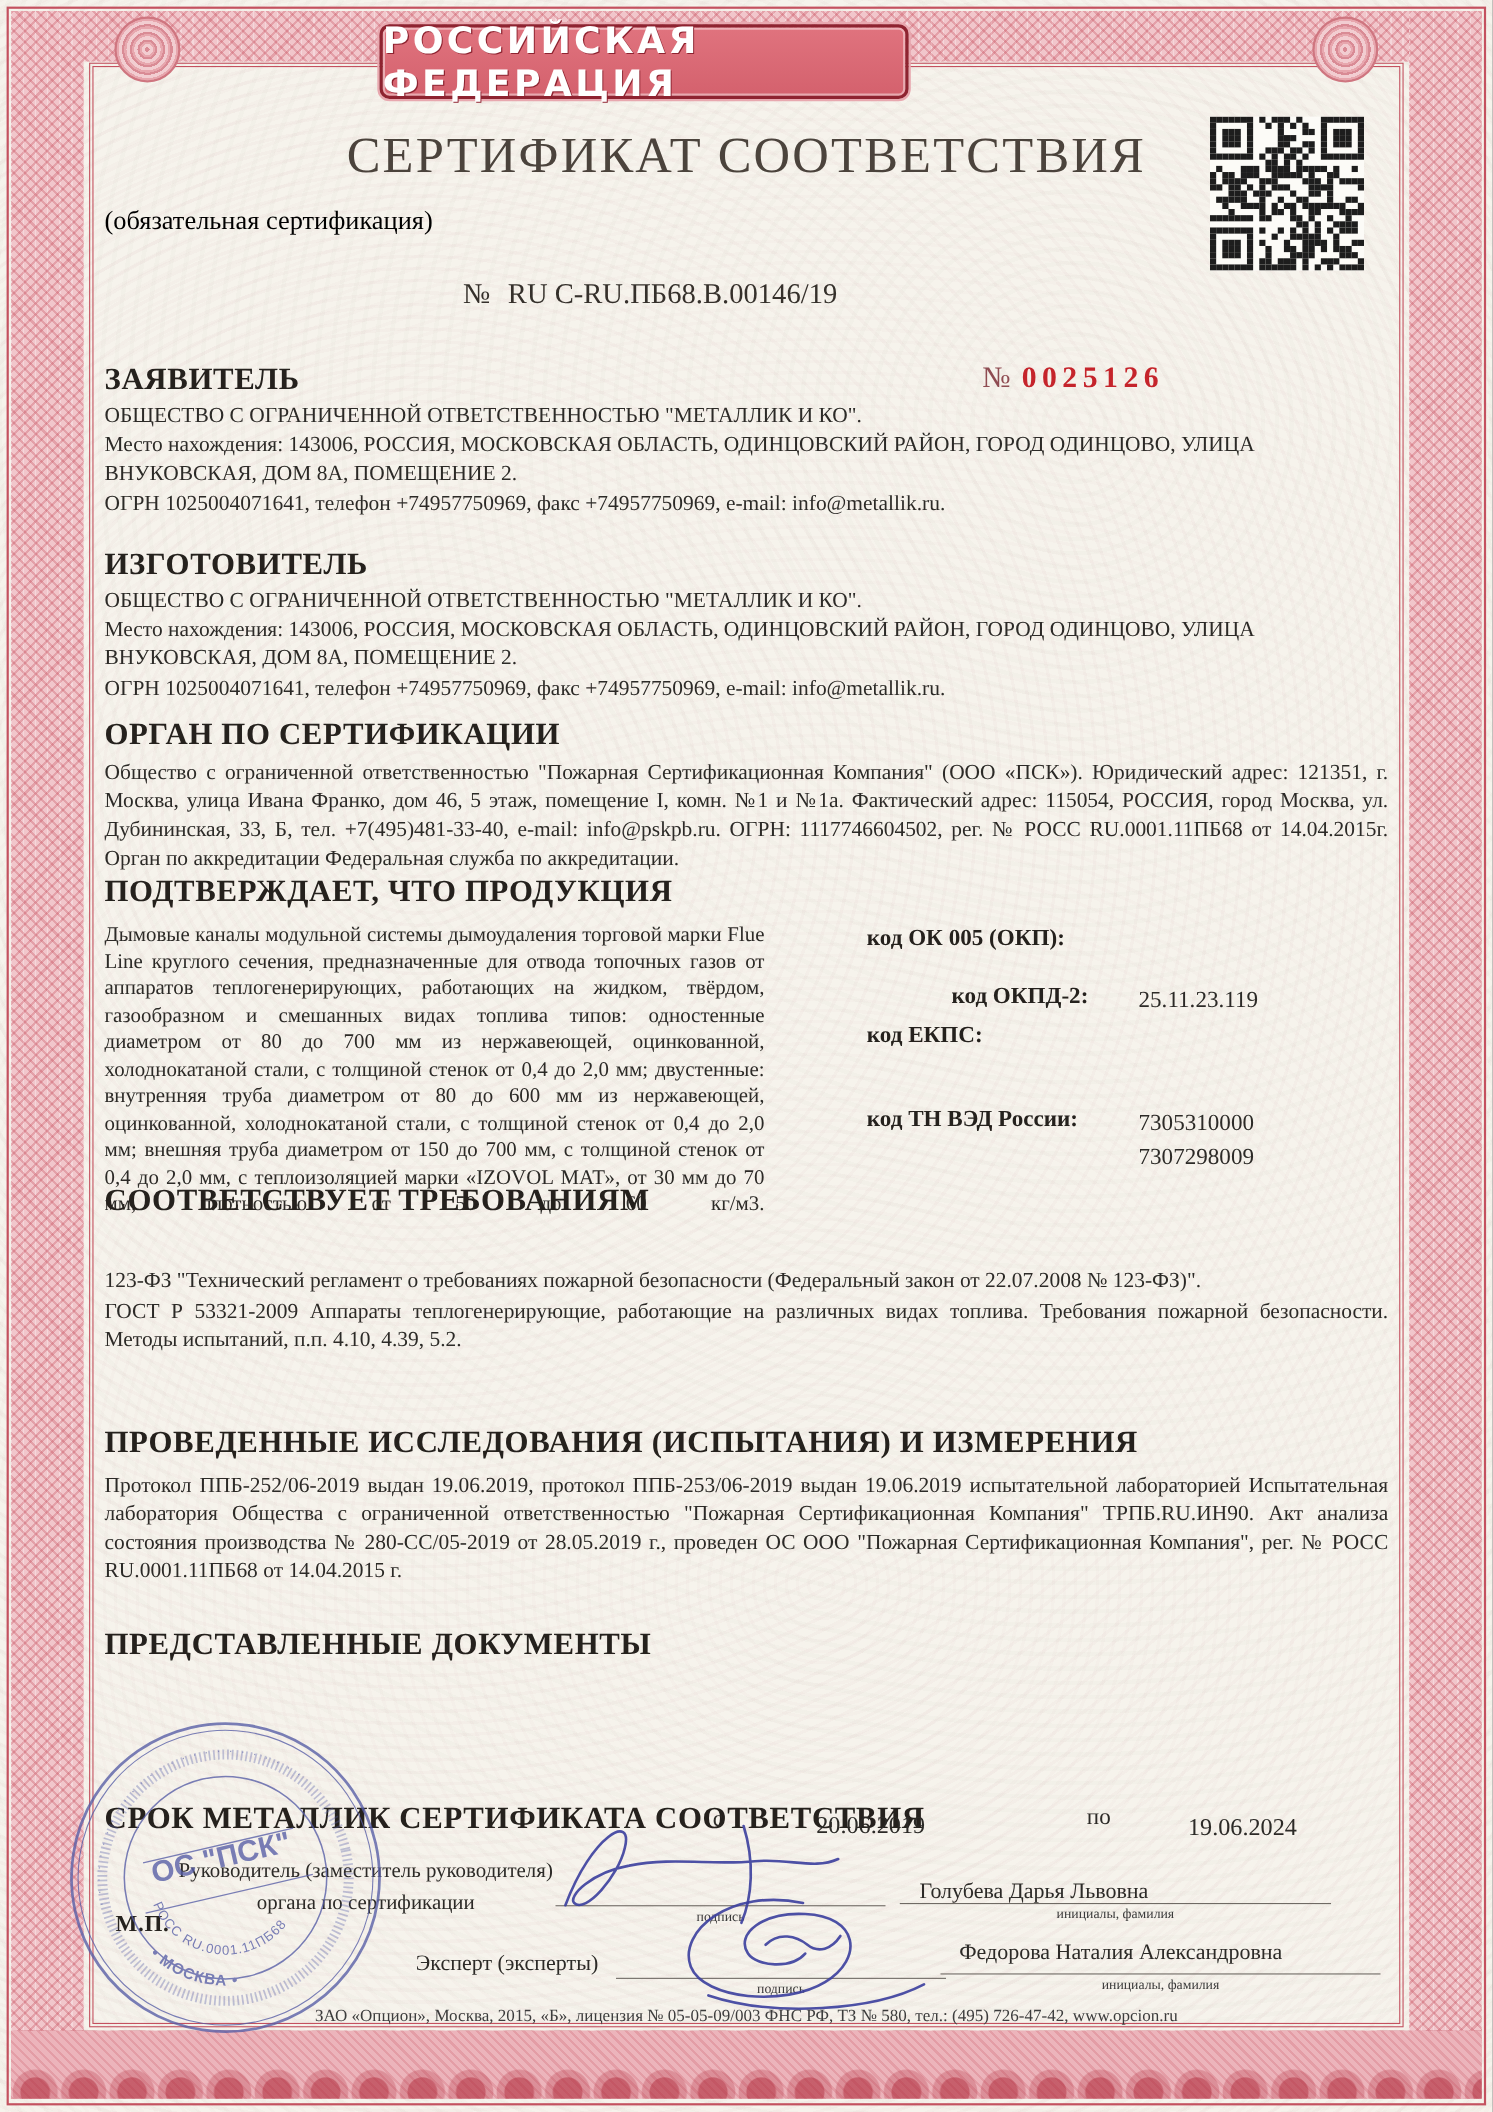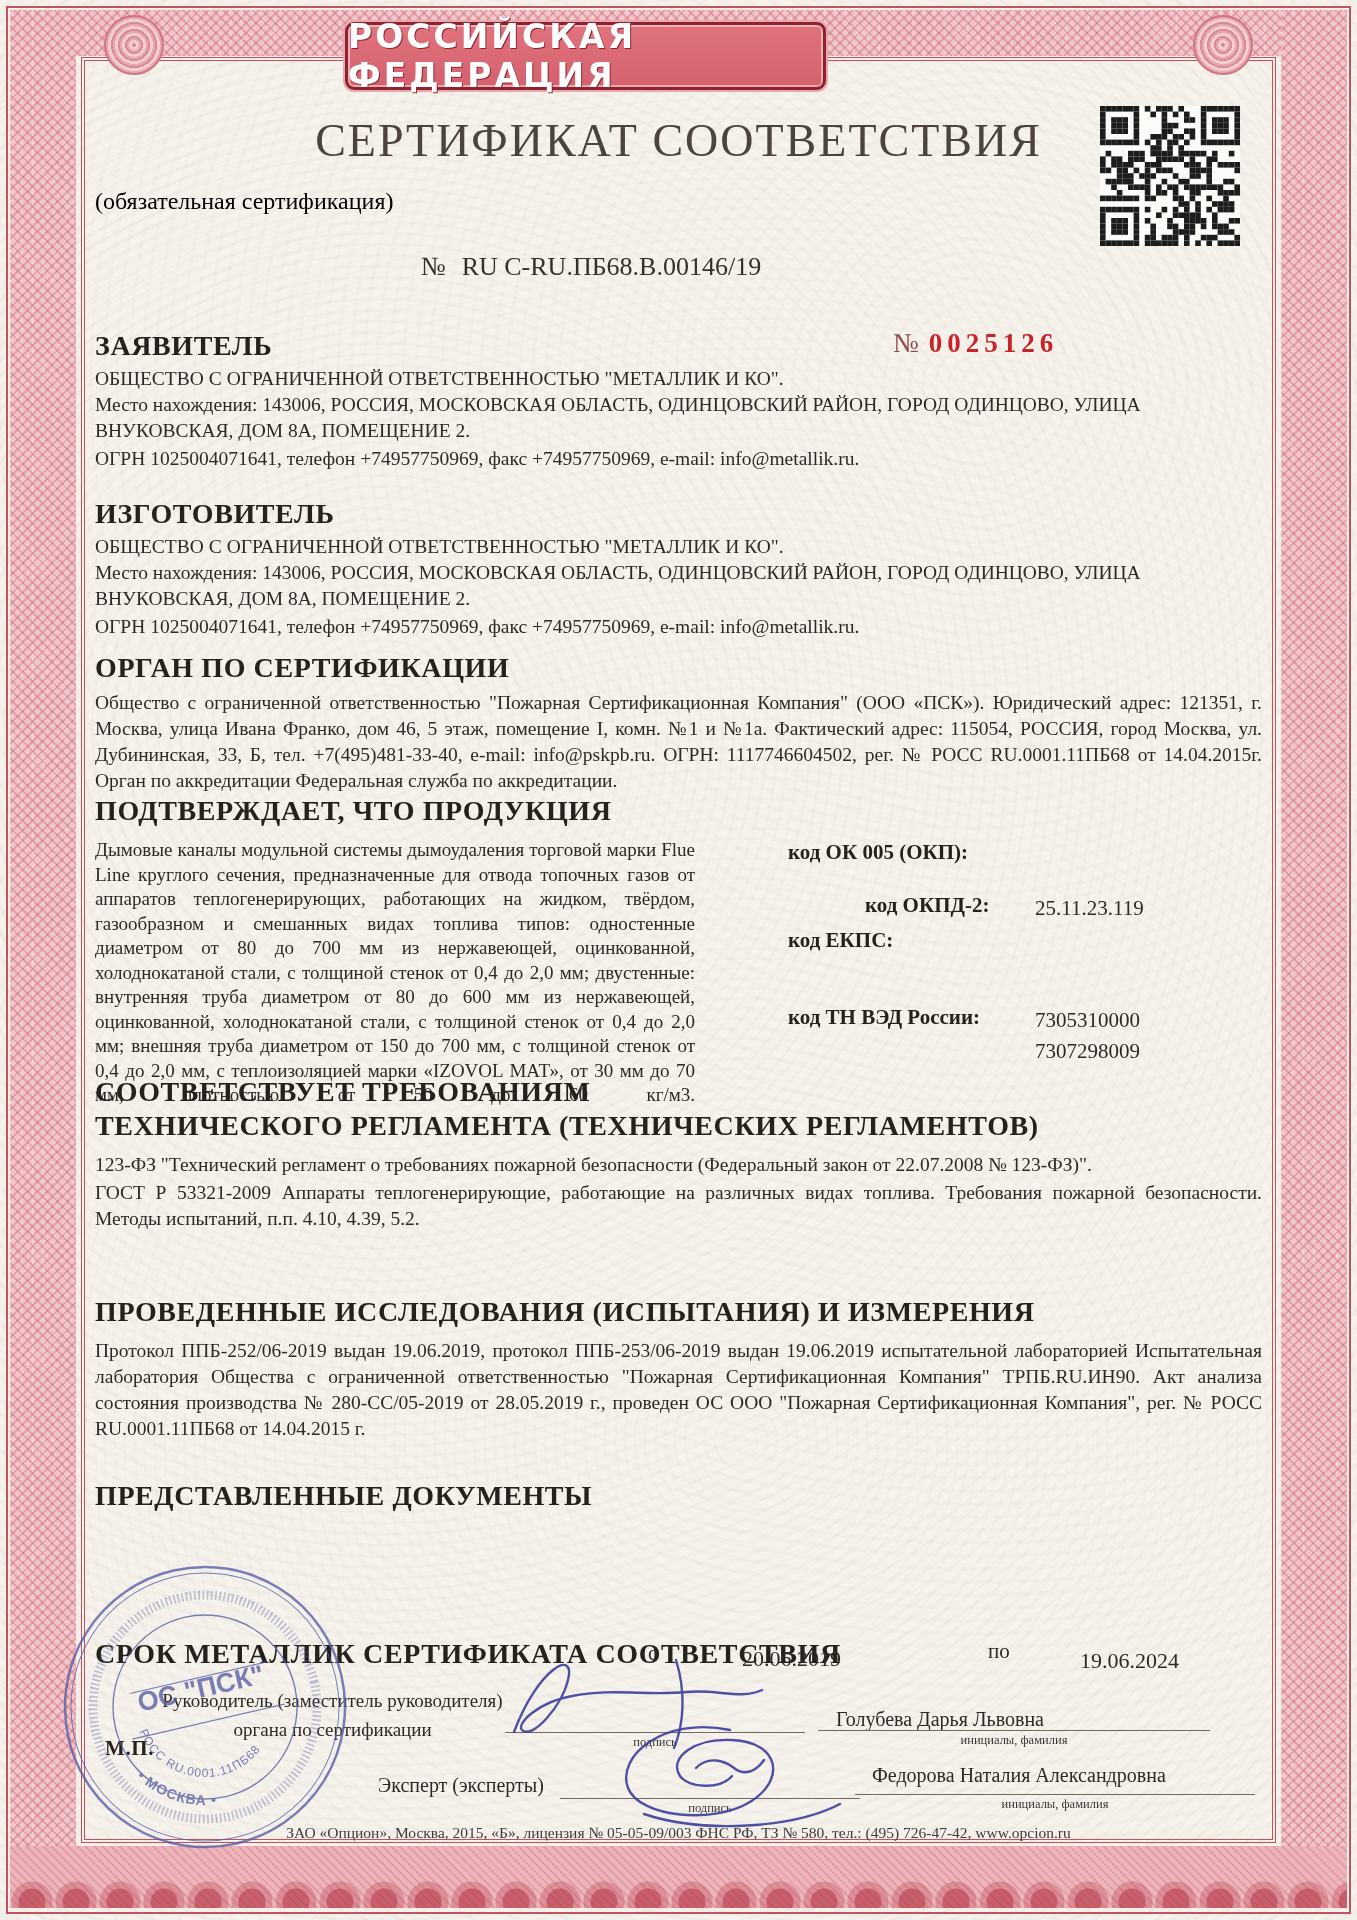--- a/index.html
+++ b/index.html
@@ -442,21 +442,20 @@
   <div class="abs t just" style="left:95px;top:838px;width:600px;line-height:24.5px;font-size:19px;text-align-last:justify;">Дымовые каналы модульной системы дымоудаления торговой марки Flue Line круглого сечения, предназначенные для отвода топочных газов от аппаратов теплогенерирующих, работающих на жидком, твёрдом, газообразном и смешанных видах топлива типов: одностенные диаметром от 80 до 700 мм из нержавеющей, оцинкованной, холоднокатаной стали, с толщиной стенок от 0,4 до 2,0 мм; двустенные: внутренняя труба диаметром от 80 до 600 мм из нержавеющей, оцинкованной, холоднокатаной стали, с толщиной стенок от 0,4 до 2,0 мм; внешняя труба диаметром от 150 до 700 мм, с толщиной стенок от 0,4 до 2,0 мм, с теплоизоляцией марки «IZOVOL МАТ», от 30 мм до 70 мм, плотностью от 50 до 60 кг/м3.</div>
   <div class="abs code-label" style="left:788px;top:840px;">код ОК 005 (ОКП):</div>
   <div class="abs code-label" style="left:865px;top:893px;">код ОКПД-2:</div>
   <div class="abs code-value" style="left:1035px;top:893px;">25.11.23.119</div>
   <div class="abs code-label" style="left:788px;top:928px;">код ЕКПС:</div>
   <div class="abs code-label" style="left:788px;top:1005px;">код ТН ВЭД России:</div>
   <div class="abs code-value" style="left:1035px;top:1005px;">7305310000</div>
   <div class="abs code-value" style="left:1035px;top:1036px;">7307298009</div>
 
   <div class="abs h" style="left:95px;top:1076px;">СООТВЕТСТВУЕТ ТРЕБОВАНИЯМ</div>
-  <div class="abs h" style="left:95px;top:1110px;">ТЕХНИЧЕСКОГО РЕГЛАМЕНТА (ТЕХНИЧЕСКИХ РЕГЛАМЕНТОВ)</div>
   <div class="abs t" style="left:95px;top:1152px;right:95px;">123-ФЗ "Технический регламент о требованиях пожарной безопасности (Федеральный закон от 22.07.2008 № 123-ФЗ)".</div>
   <div class="abs t just" style="left:95px;top:1180px;right:95px;">ГОСТ Р 53321-2009 Аппараты теплогенерирующие, работающие на различных видах топлива. Требования пожарной безопасности. Методы испытаний, п.п. 4.10, 4.39, 5.2.</div>
 
   <div class="abs h" style="left:95px;top:1296px;">ПРОВЕДЕННЫЕ ИССЛЕДОВАНИЯ (ИСПЫТАНИЯ) И ИЗМЕРЕНИЯ</div>
   <div class="abs t just" style="left:95px;top:1338px;right:95px;">Протокол ППБ-252/06-2019 выдан 19.06.2019, протокол ППБ-253/06-2019 выдан 19.06.2019 испытательной лабораторией Испытательная лаборатория Общества с ограниченной ответственностью "Пожарная Сертификационная Компания" ТРПБ.RU.ИН90. Акт анализа состояния производства № 280-СС/05-2019 от 28.05.2019 г., проведен ОС ООО "Пожарная Сертификационная Компания", рег. № РОСС RU.0001.11ПБ68 от 14.04.2015 г.</div>
 
   <div class="abs h" style="left:95px;top:1480px;">ПРЕДСТАВЛЕННЫЕ ДОКУМЕНТЫ</div>
 
   <div class="abs h" style="left:95px;top:1638px;">СРОК МЕТАЛЛИК СЕРТИФИКАТА СООТВЕТСТВИЯ</div>
   <div class="abs t" style="left:648px;top:1640px;font-size:21px;">с</div>

